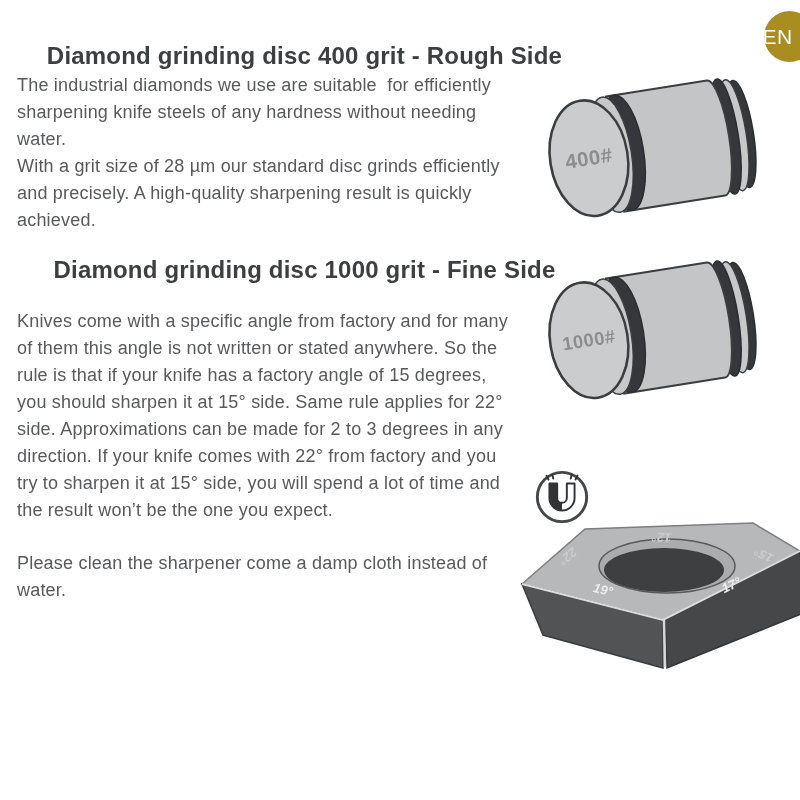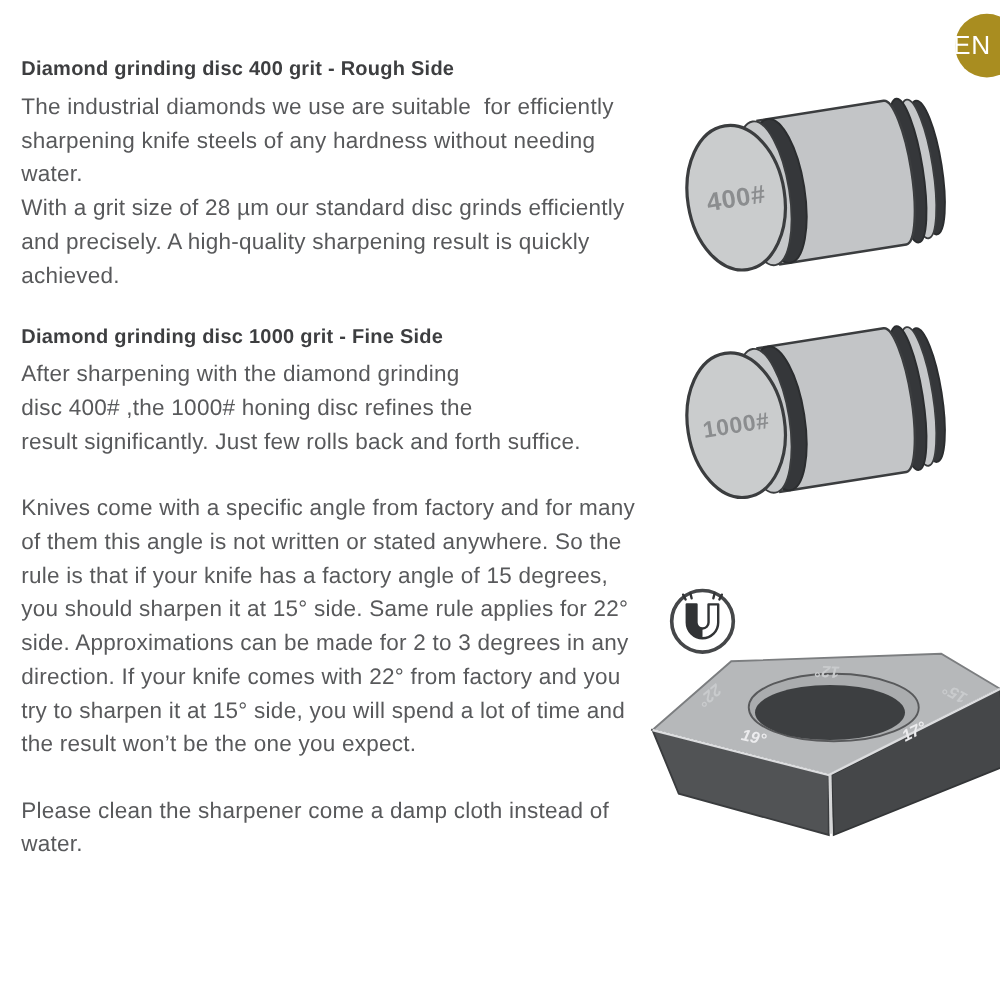--- a/index.html
+++ b/index.html
@@ -8,24 +8,24 @@
     background:#ffffff;
     overflow:hidden;
     position:relative;
     font-family:"Liberation Sans","DejaVu Sans",sans-serif;
   }
   .text-col{
     position:absolute;left:17px;top:44px;width:575px;
     color:#58595b;
   }
   .text-col h2{
-    font-size:16px;line-height:24px;font-weight:700;
-    color:#3d3e40;margin:0;letter-spacing:0.2px;
+    font-size:24px;line-height:24px;font-weight:700;
+    color:#3d3e40;margin:0;letter-spacing:0.2px;text-align:center;
   }
-  .text-col h2.mt{margin-top:24px;margin-bottom:4px;}
+  .text-col h2.mt{margin-top:24px;margin-bottom:20px;}
   .text-col h2.first{margin-bottom:4px;}
   .text-col p{
     font-size:18px;line-height:27px;margin:0;
     letter-spacing:0.2px;white-space:pre-wrap;
   }
   .text-col p.gap{margin-top:26px;}
   .badge{
     position:absolute;left:764px;top:11px;width:51px;height:51px;
     border-radius:50%;background:#a98d20;
     display:flex;align-items:center;justify-content:center;
@@ -55,23 +55,20 @@
 
 <div class="text-col">
   <h2 class="first">Diamond grinding disc 400 grit - Rough Side</h2>
   <p>The industrial diamonds we use are suitable  for efficiently
 sharpening knife steels of any hardness without needing
 water.
 With a grit size of 28 µm our standard disc grinds efficiently
 and precisely. A high-quality sharpening result is quickly
 achieved.</p>
   <h2 class="mt">Diamond grinding disc 1000 grit - Fine Side</h2>
-  <p>After sharpening with the diamond grinding
-disc 400# ,the 1000# honing disc refines the
-result significantly. Just few rolls back and forth suffice.</p>
   <p class="gap">Knives come with a specific angle from factory and for many
 of them this angle is not written or stated anywhere. So the
 rule is that if your knife has a factory angle of 15 degrees,
 you should sharpen it at 15° side. Same rule applies for 22°
 side. Approximations can be made for 2 to 3 degrees in any
 direction. If your knife comes with 22° from factory and you
 try to sharpen it at 15° side, you will spend a lot of time and
 the result won’t be the one you expect.</p>
   <p class="gap">Please clean the sharpener come a damp cloth instead of
 water.</p>

